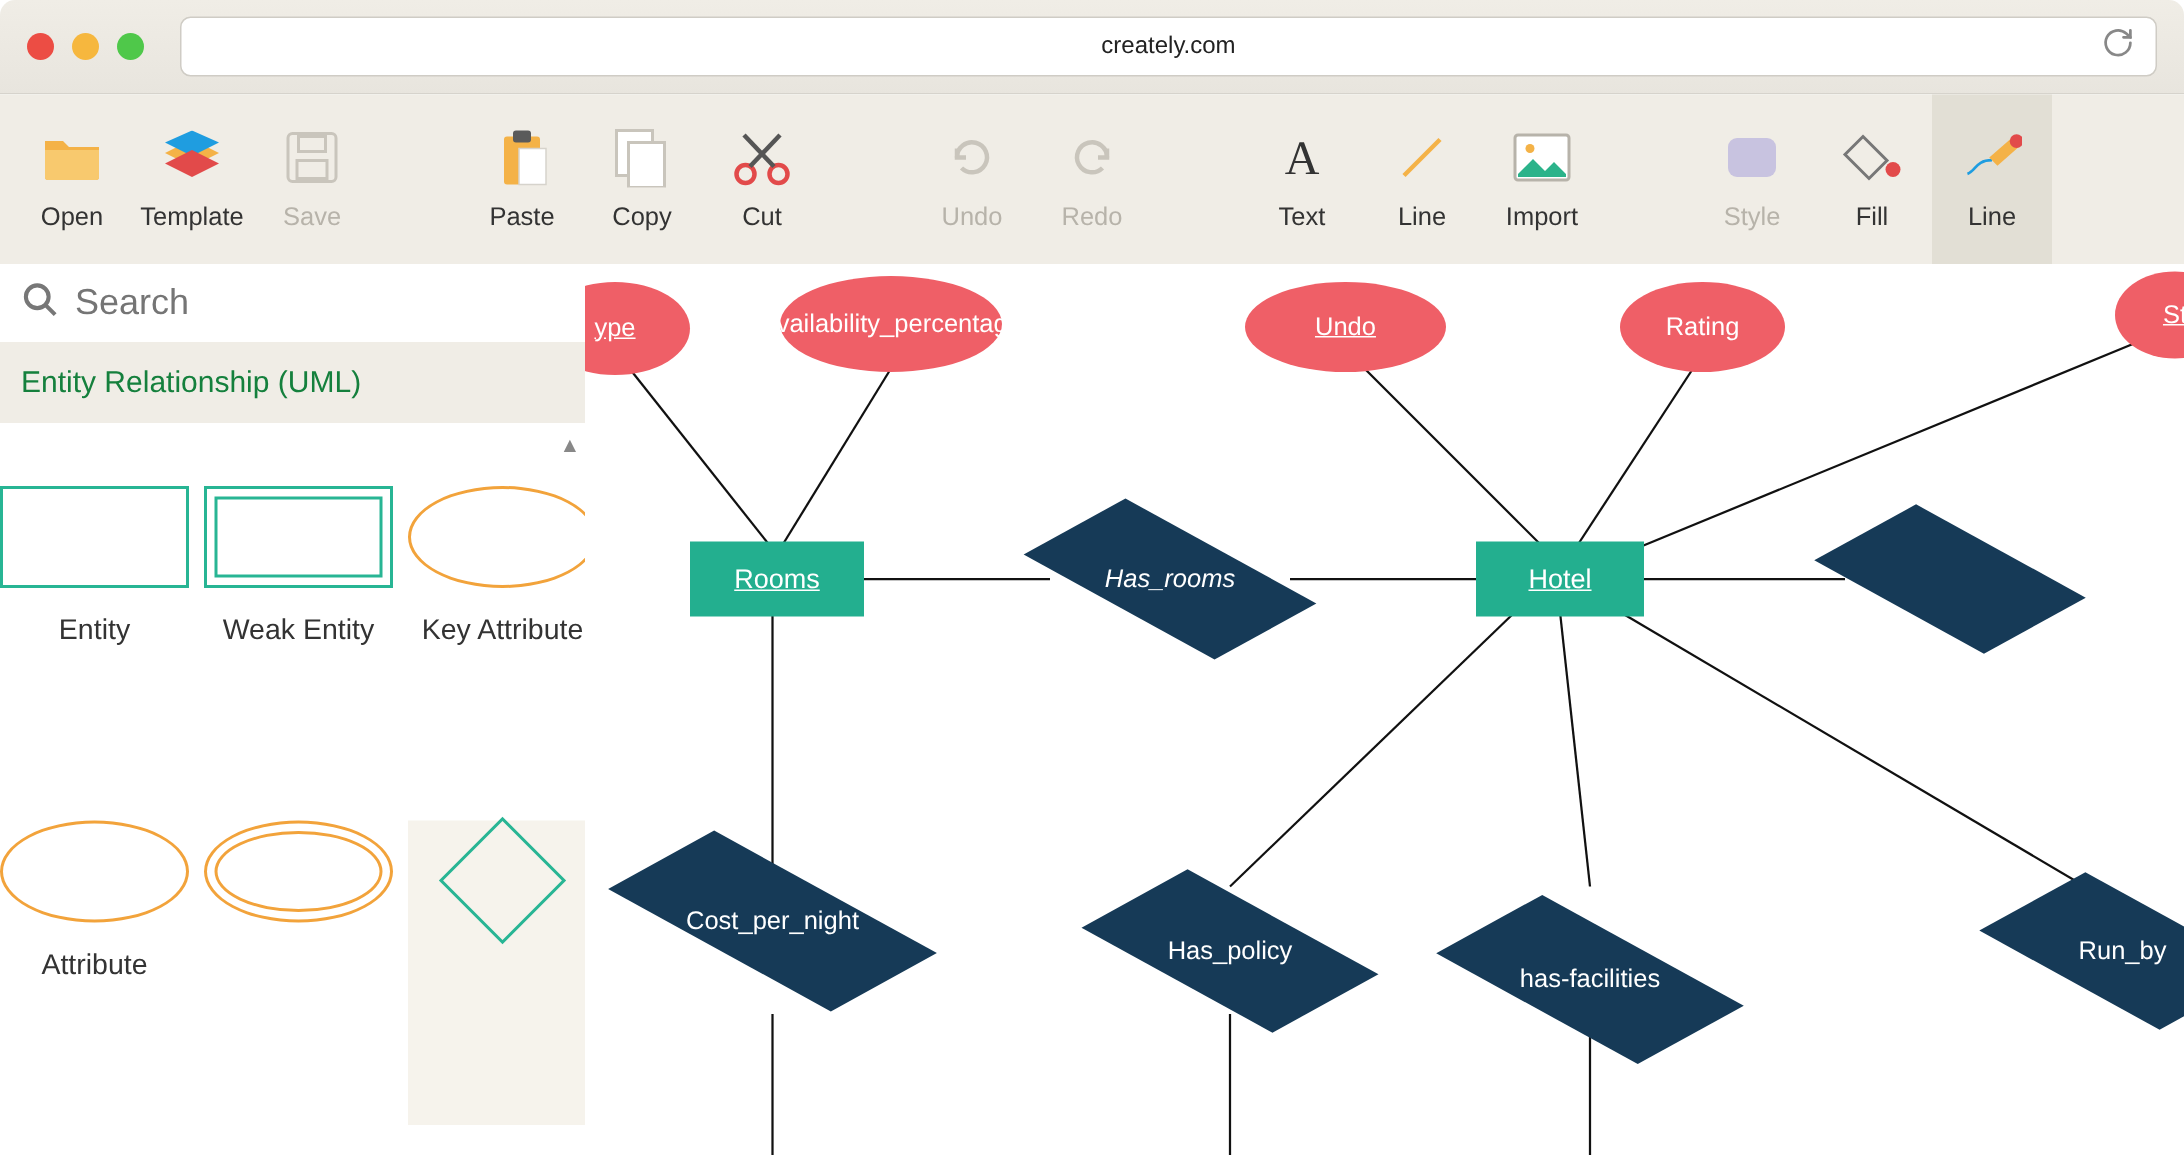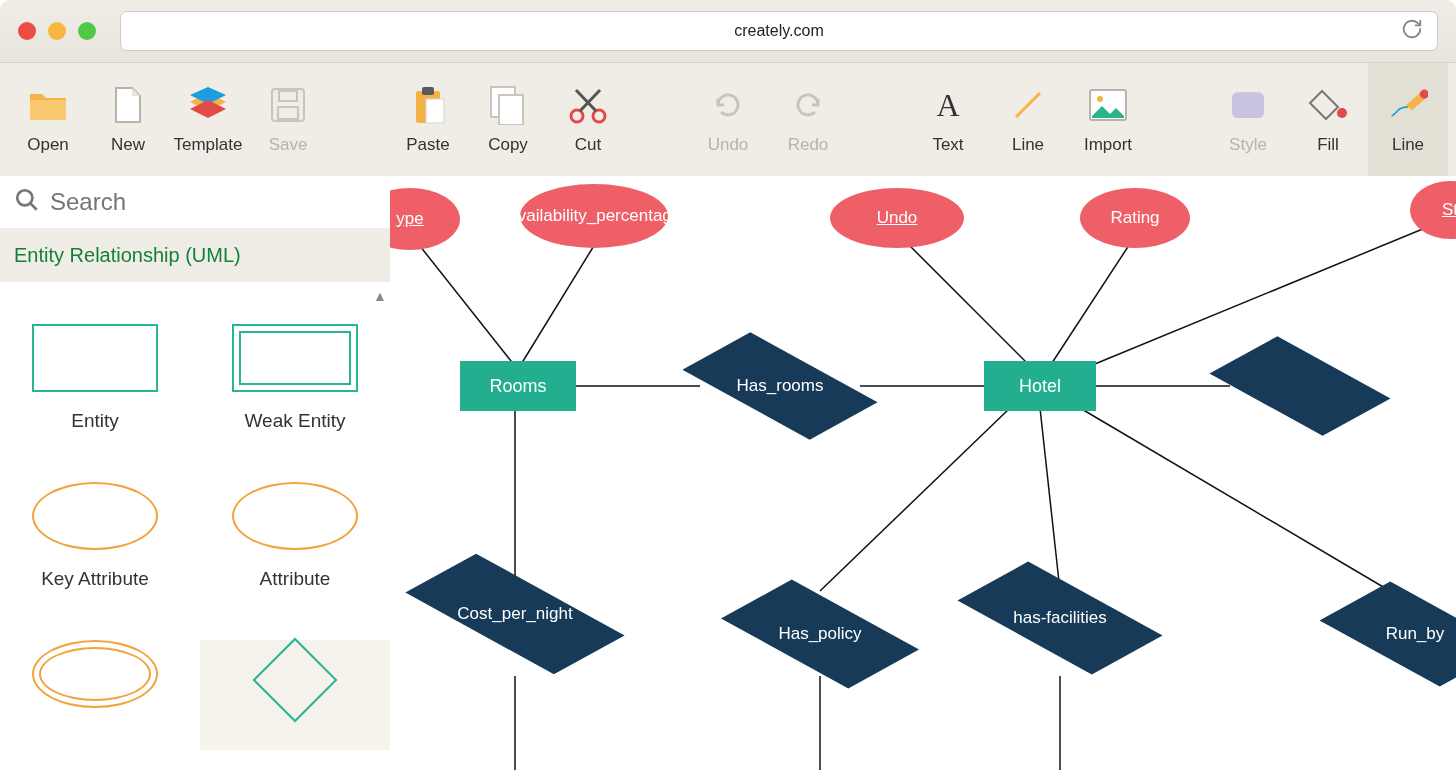--- a/index.html
+++ b/index.html
@@ -86,21 +86,21 @@
   background:#f0ede6;
   display:flex; align-items:center;
   padding:0 14px;
   font-size:20px;
   color:#15803d;
 }
 .scroll-arrow { width:16px; color:#888; font-size:14px; text-align:center; align-self:flex-end; margin-right:2px; margin-top:6px; }
 .shapes-grid {
   flex:1;
   display:grid;
-  grid-template-columns: 1fr 1fr;
+  grid-template-columns: 1fr 1fr 1fr;
   padding:20px 0;
   row-gap: 20px;
   column-gap: 10px;
   overflow:hidden;
 }
 .shape-cell {
   display:flex; flex-direction:column; align-items:center; gap:18px;
   font-size:19px; color:#333;
 }
 .shape-box { width:126px; height:68px; border:2px solid #28b594; background:transparent; }
@@ -126,20 +126,21 @@
   padding:4px 8px;
   line-height:1.1;
 }
 .er-ellipse .u { text-decoration: underline; }
 .er-rect {
   position:absolute;
   background:#23af8f;
   color:#fff;
   display:flex; align-items:center; justify-content:center;
   font-size:18px;
+  text-decoration:underline;
 }
 .er-diamond {
   position:absolute;
   color:#fff;
   font-size:17px;
   display:flex; align-items:center; justify-content:center;
 }
 .er-diamond .dshape {
   position:absolute; inset:0;
   background:#163a57;
@@ -172,29 +173,20 @@
 
 <div class="toolbar">
   <div class="tool-item">
     <div class="tool-icon">
       <svg width="40" height="34" viewBox="0 0 40 34">
           <path fill="#f4b247" d="M2 6h12l4 4h20v20a2 2 0 0 1-2 2H4a2 2 0 0 1-2-2z"></path>
           <path fill="#f8c96e" d="M2 12h36v18a2 2 0 0 1-2 2H4a2 2 0 0 1-2-2z"></path>
         </svg>
     </div>
     <span>Open</span>
-  </div>
-  <div class="tool-item">
-    <div class="tool-icon">
-      <svg width="30" height="38" viewBox="0 0 30 38">
-          <path fill="#fff" stroke="#b7b3aa" stroke-width="2" d="M3 2h16l8 8v26H3z"></path>
-          <path fill="#e8e5de" d="M19 2v8h8z"></path>
-        </svg>
-    </div>
-    <span>New</span>
   </div>
   <div class="tool-item">
     <div class="tool-icon">
       <svg width="40" height="36" viewBox="0 0 40 36">
           <path fill="#f4b247" d="M20 24l18-9-18-9-18 9z"></path>
           <path fill="#1f9de0" d="M20 17l18-9-18-8-18 8z"></path>
           <path fill="#e24a4a" d="M20 31l18-9-18-9-18 9z"></path>
         </svg>
     </div>
     <span>Template</span>
@@ -399,37 +391,37 @@
       <span class="u">St</span>
     </div>
 
     <div class="er-rect" style="left:70px; top:185px; width:116px; height:50px;">
       <span>Rooms</span>
     </div>
     <div class="er-rect" style="left:594px; top:185px; width:112px; height:50px;">
       <span>Hotel</span>
     </div>
 
-    <div class="er-diamond" style="left:300px; top:162px; width:180px; height:96px;">
+    <div class="er-diamond" style="left:300px; top:162px; width:180px; height:96px;font-style:italic;">
       <div class="dshape"></div>
         <span>Has_rooms</span>
     </div>
     <div class="er-diamond" style="left:830px; top:162px; width:160px; height:96px;">
       <div class="dshape"></div>
         <span></span>
     </div>
     <div class="er-diamond" style="left:20px; top:388px; width:210px; height:100px;">
       <div class="dshape"></div>
         <span>Cost_per_night</span>
     </div>
     <div class="er-diamond" style="left:340px; top:408px; width:180px; height:100px;">
       <div class="dshape"></div>
         <span>Has_policy</span>
     </div>
-    <div class="er-diamond" style="left:575px; top:392px; width:190px; height:100px;">
+    <div class="er-diamond" style="left:575px; top:427px; width:190px; height:100px;">
       <div class="dshape"></div>
         <span>has-facilities</span>
     </div>
     <div class="er-diamond" style="left:940px; top:408px; width:170px; height:100px;">
       <div class="dshape"></div>
         <span>Run_by</span>
     </div>
   </div>
 </div>
 

